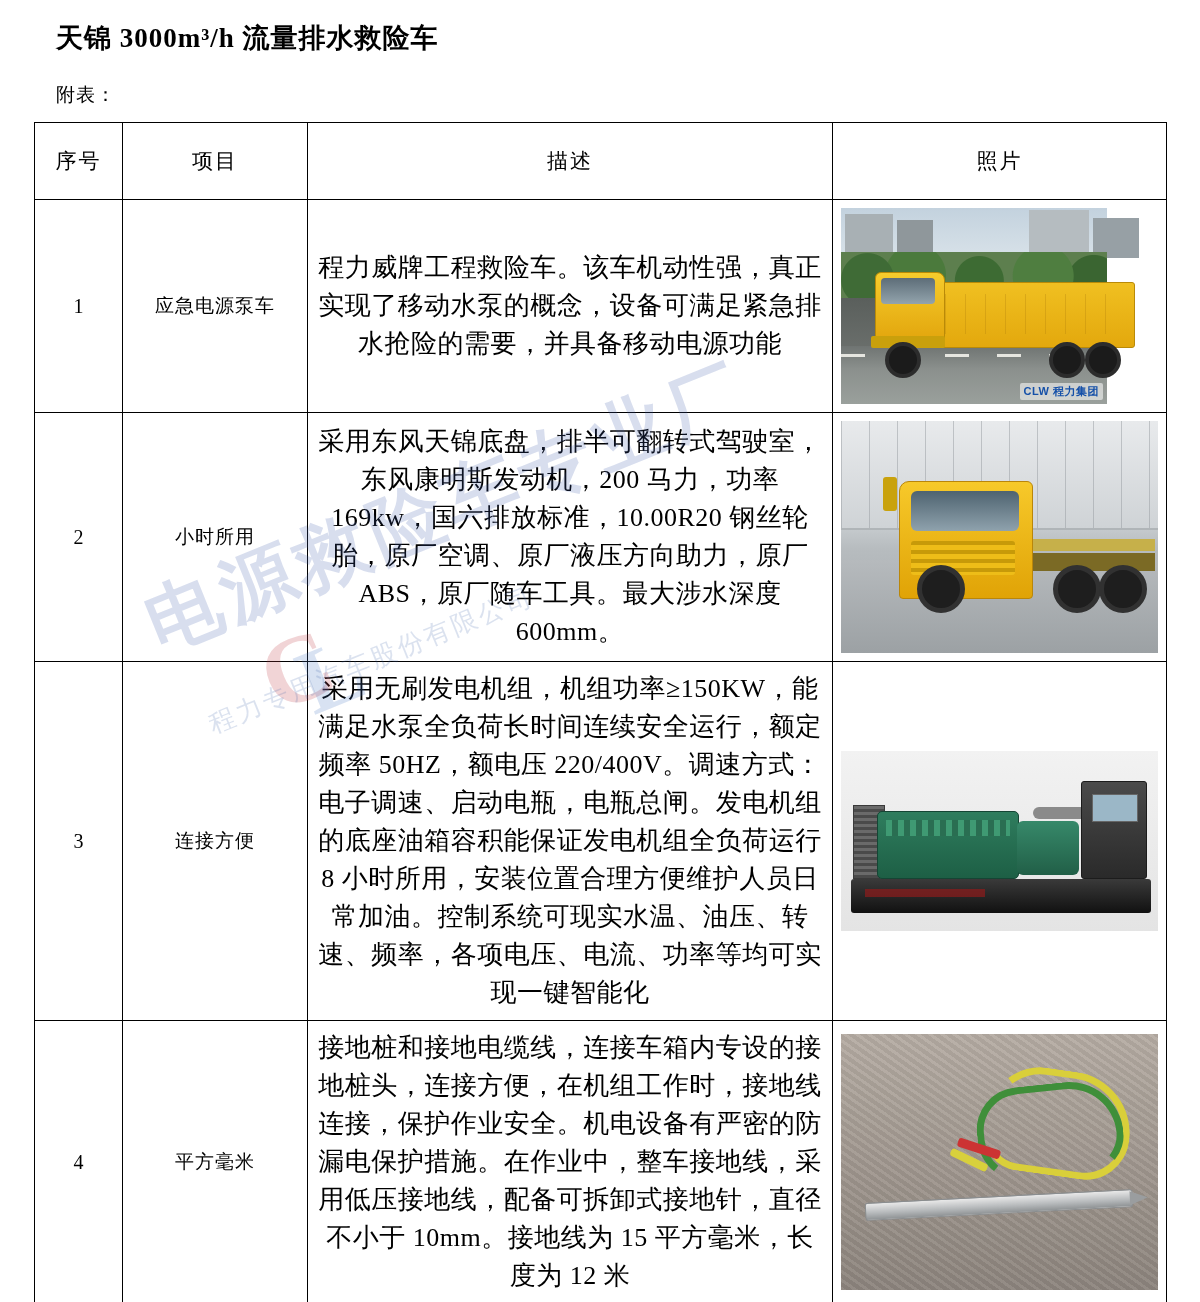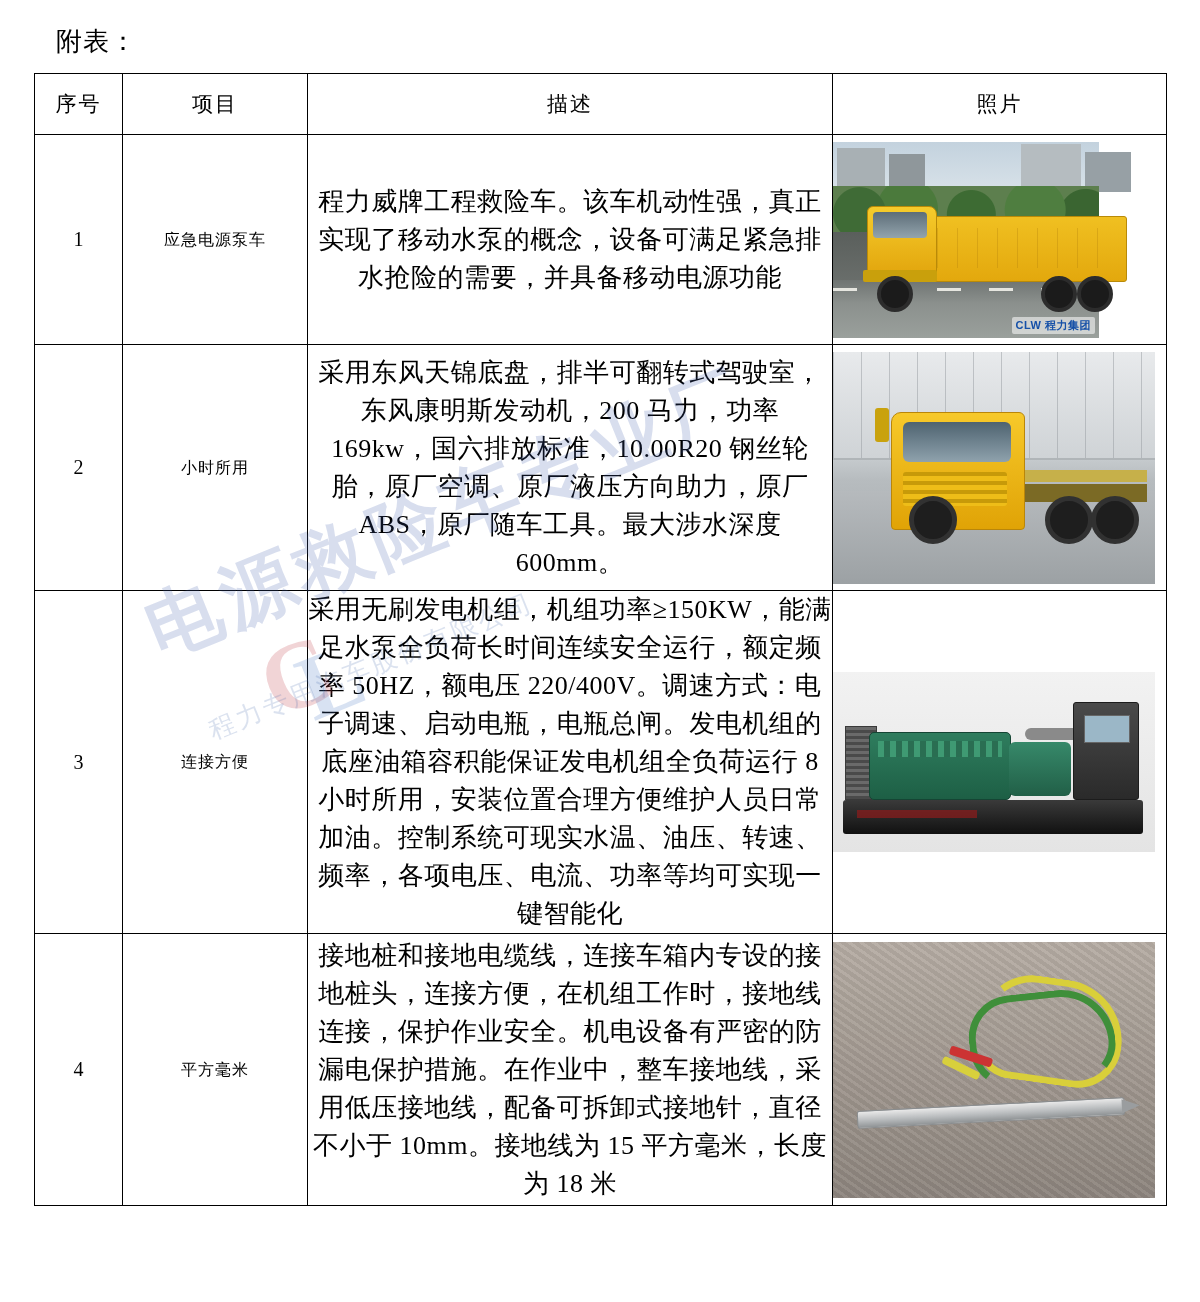--- a/index.html
+++ b/index.html
@@ -23,52 +23,52 @@
     padding: 0 34px;
   }
   .doc-title {
     font-size: 27px;
     font-weight: bold;
     letter-spacing: 1px;
     margin: 18px 0 0 22px;
     line-height: 40px;
   }
   .sub-label {
-    font-size: 26px;
+    font-size: 19px;
     margin: 24px 0 14px 22px;
     letter-spacing: 1px;
   }
   table.spec {
     border-collapse: collapse;
     width: 1132px;
     margin: 0 0 0 0;
     table-layout: fixed;
   }
   table.spec td, table.spec th {
     border: 1.5px solid #000;
-    padding: 0;
+    padding: 8px;
     vertical-align: middle;
     text-align: center;
   }
   thead th {
     font-weight: normal;
     font-size: 21px;
     height: 60px;
     letter-spacing: 2px;
   }
   col.c-no { width: 88px; }
   col.c-item { width: 185px; }
   col.c-desc { width: 525px; }
   col.c-photo { width: 334px; }
 
   td.no {
     font-size: 20px;
   }
   td.item {
-    font-size: 16px;
+    font-size: 19px;
     letter-spacing: 1px;
     line-height: 34px;
   }
   td.desc {
     font-size: 26px;
     line-height: 38px;
     text-align: justify;
     text-align-last: center;
     padding: 12px 16px;
     letter-spacing: 0.5px;
@@ -255,20 +255,21 @@
     font-weight: bold;
     color: rgba(60, 110, 190, 0.20);
     font-family: "Liberation Serif", serif;
   }
 </style>
 </head>
 <body>
 
 <div class="page">
 
+  <div class="doc-title">天锦 3000m³/h 流量排水救险车</div>
   <div class="sub-label">附表：</div>
 
   <table class="spec">
     <colgroup>
       <col class="c-no">
         <col class="c-item">
         <col class="c-desc">
         <col class="c-photo">
     </colgroup>
     <thead>
@@ -348,21 +349,21 @@
               <div class="panel"></div>
               <div class="skid"></div>
             </div>
           </div>
         </td>
       </tr>
 
       <tr style="height:272px;">
         <td class="no">4</td>
         <td class="item">平方毫米</td>
-        <td class="desc">接地桩和接地电缆线，连接车箱内专设的接地桩头，连接方便，在机组工作时，接地线连接，保护作业安全。机电设备有严密的防漏电保护措施。在作业中，整车接地线，采用低压接地线，配备可拆卸式接地针，直径不小于 10mm。接地线为 15 平方毫米，长度为 18 米</td>
+        <td class="desc">接地桩和接地电缆线，连接车箱内专设的接地桩头，连接方便，在机组工作时，接地线连接，保护作业安全。机电设备有严密的防漏电保护措施。在作业中，整车接地线，采用低压接地线，配备可拆卸式接地针，直径不小于 10mm。接地线为 15 平方毫米，长度为 12 米</td>
         <td class="photo">
           <div class="photo-box">
             <div class="img-ground">
               <div class="tex"></div>
               <div class="cable-y"></div>
               <div class="cable-g"></div>
               <div class="tip"></div>
               <div class="tip2"></div>
               <div class="rod"></div>
             </div>

